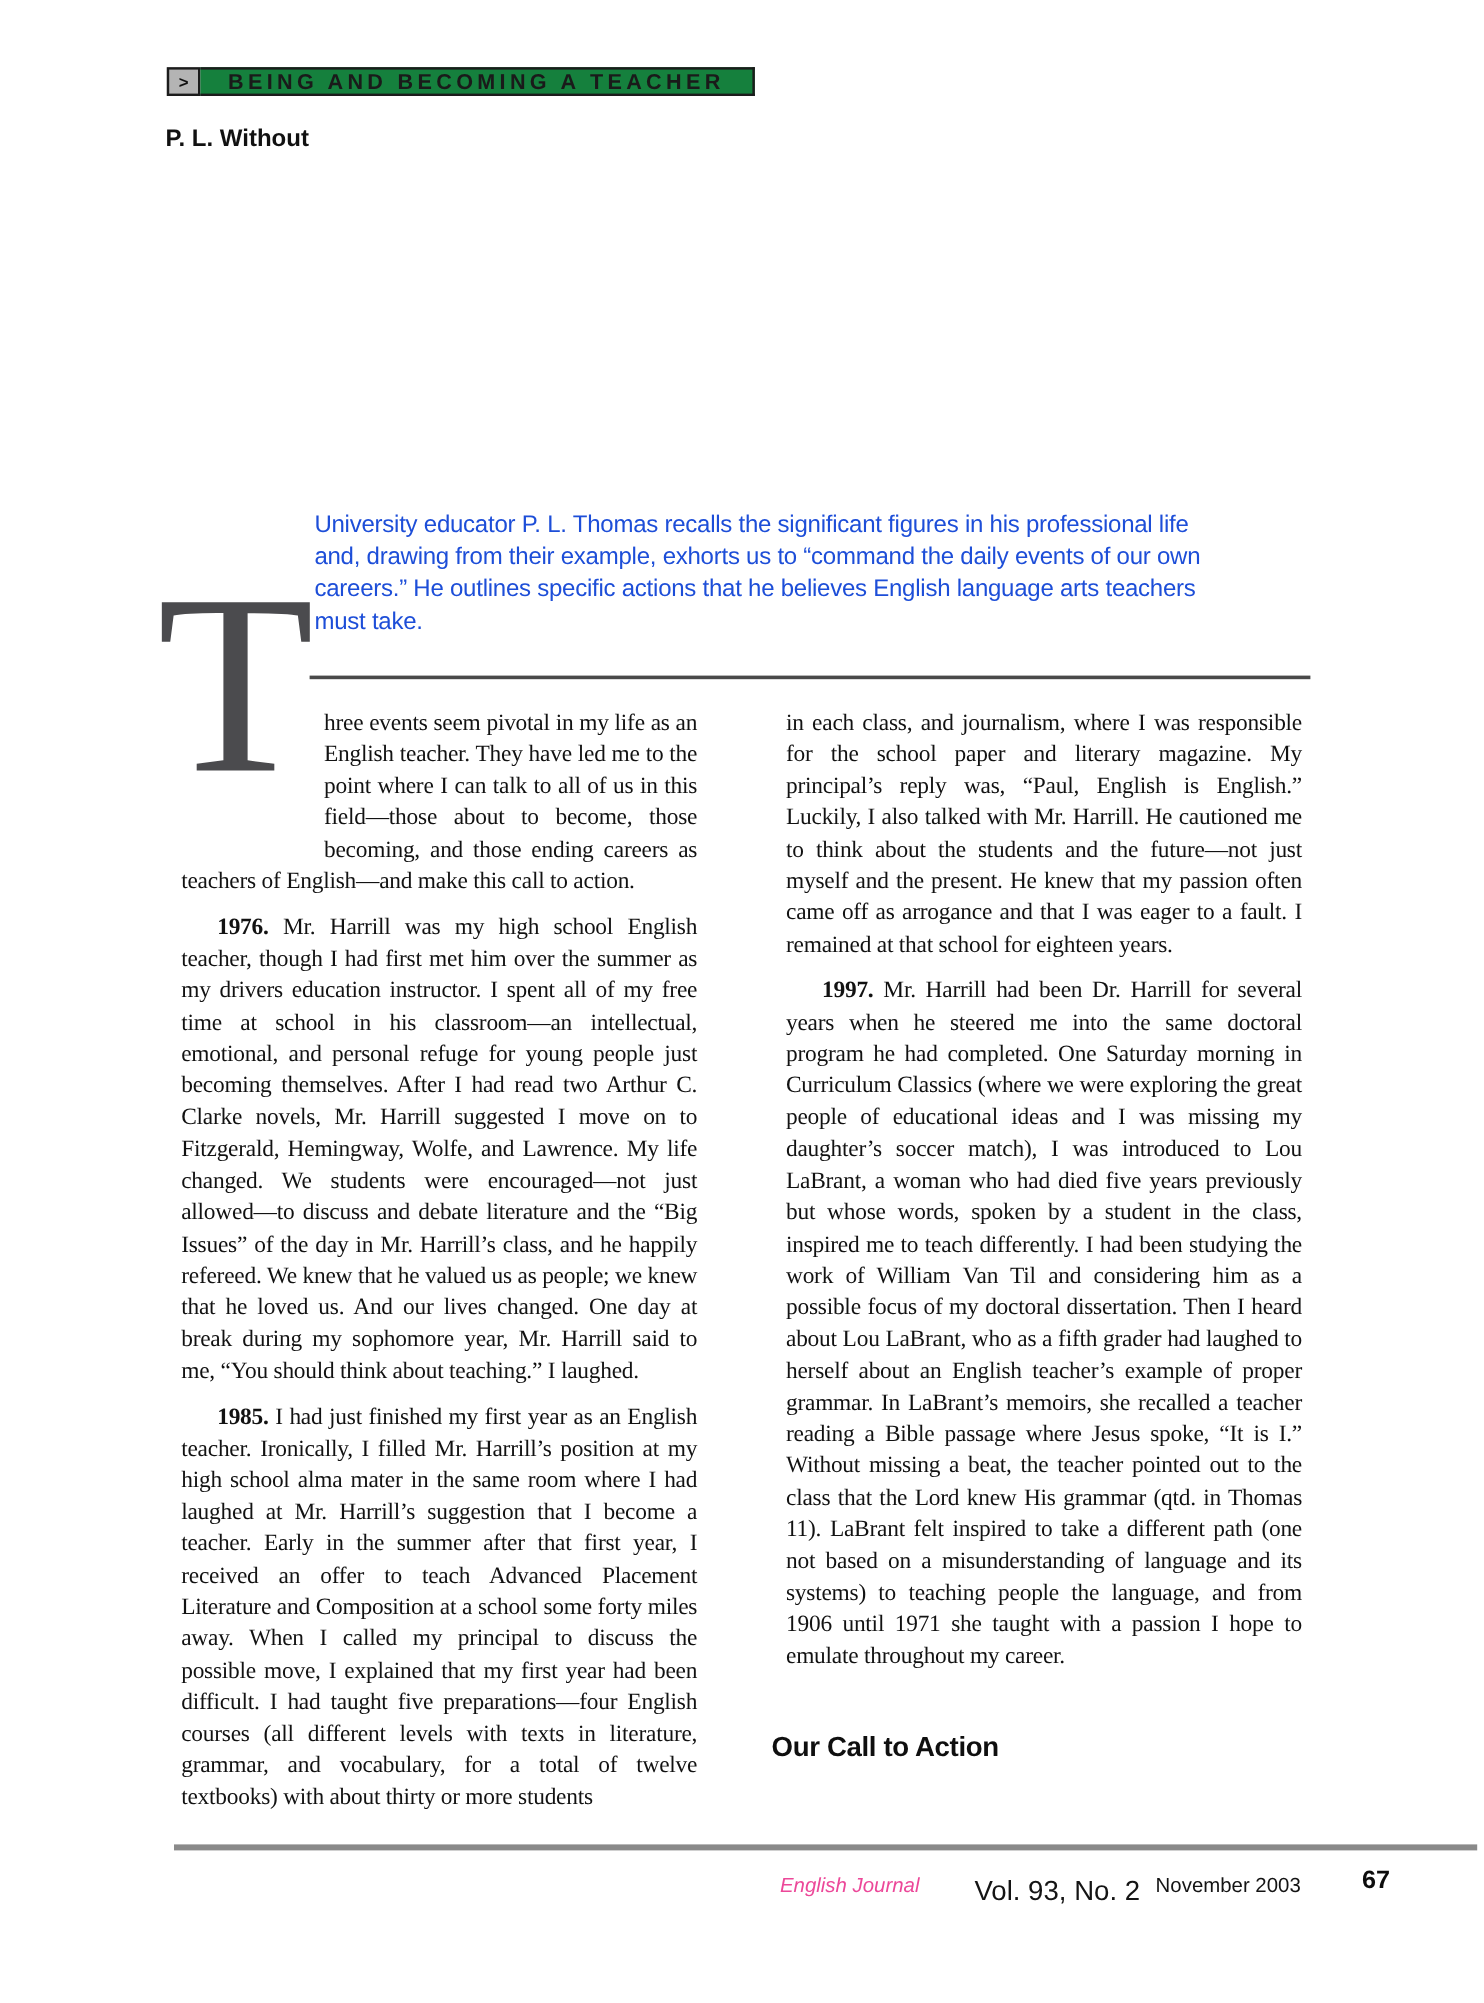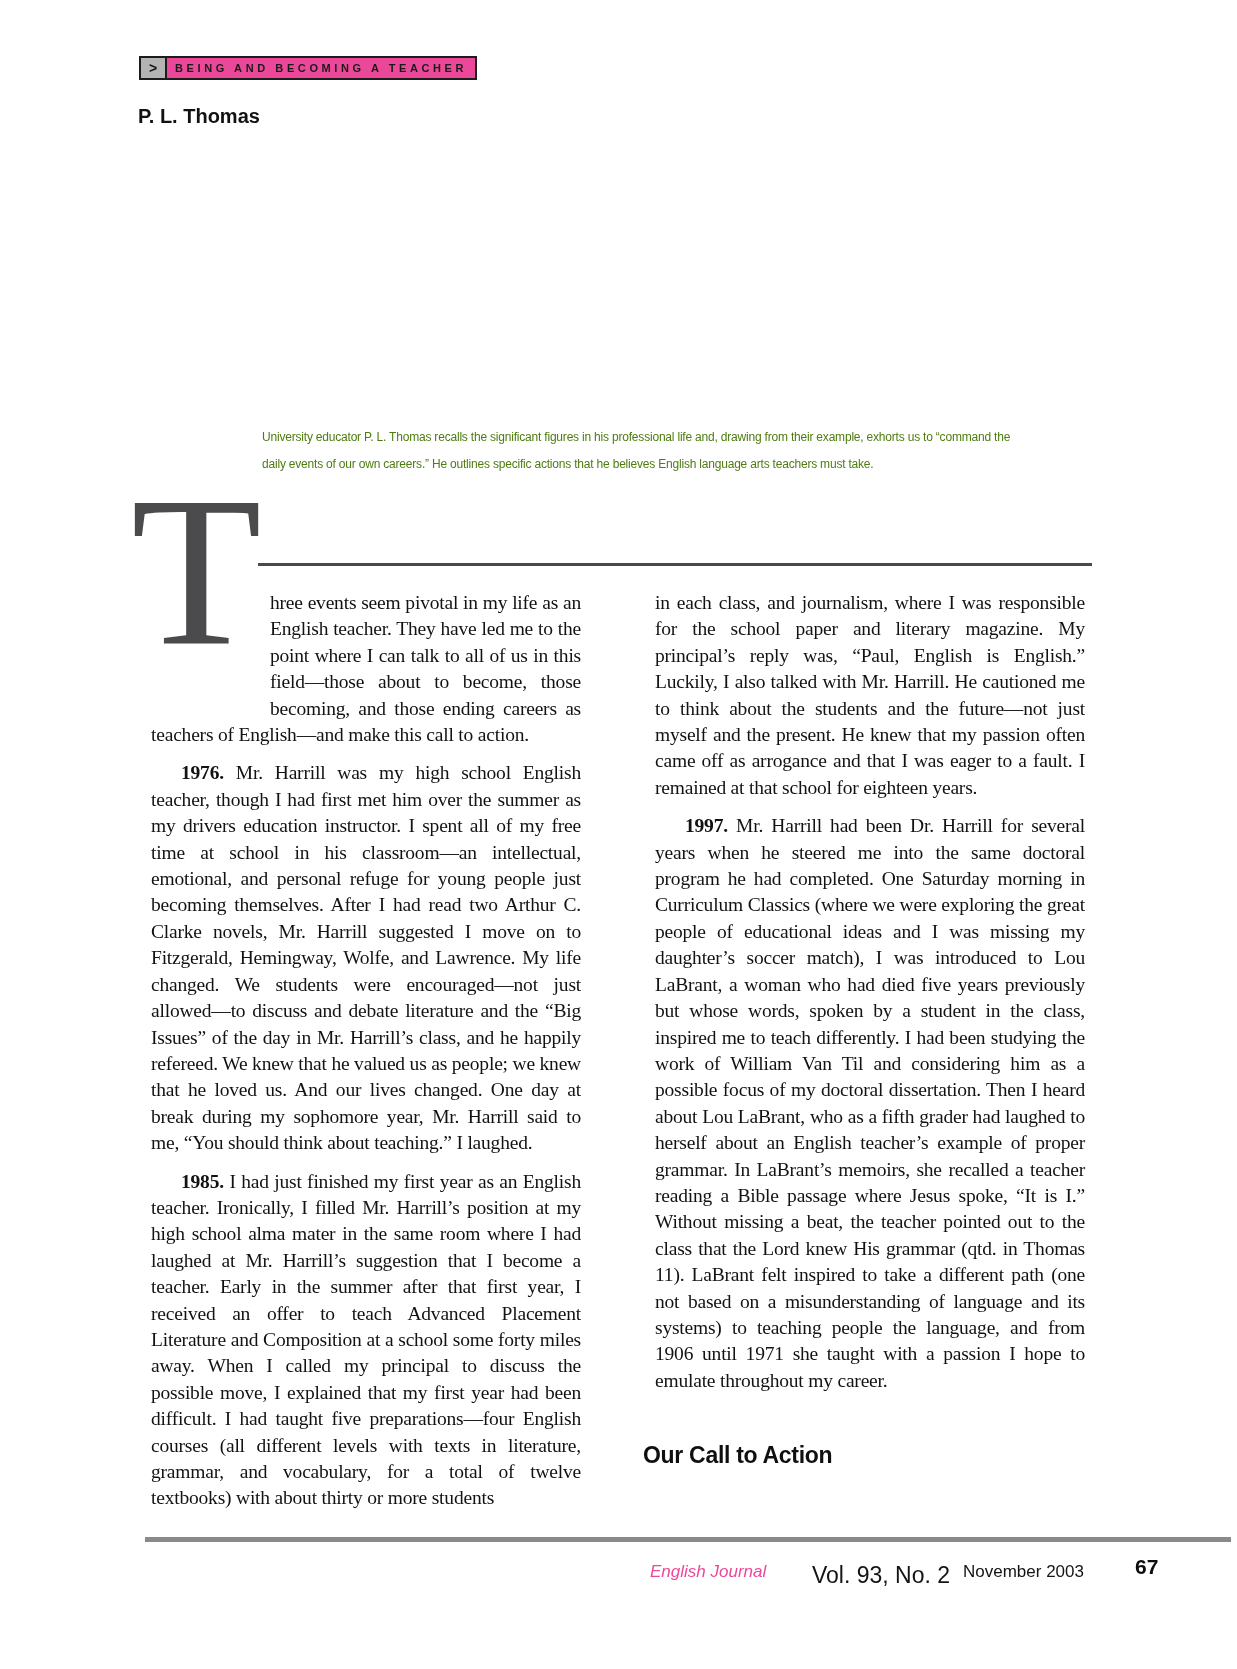--- a/index.html
+++ b/index.html
@@ -9,29 +9,29 @@
     font-family:"Liberation Sans", sans-serif; color:#161616; overflow:hidden;
   }
   
   .kicker { position:absolute; left:139px; top:56px; display:flex; align-items:stretch; height:24px; }
   .kicker-arrow {
     width:28px; background:#b4b4b4; border:2px solid #1c1c1c;
     display:flex; align-items:center; justify-content:center;
     font-weight:bold; font-size:14px; color:#111;
   }
   .kicker-label {
-    border:2px solid #1c1c1c; border-left:none; background:#ec4899;
-    display:flex; align-items:center; padding:0 8px;
-    font-size:11px; font-weight:bold; letter-spacing:3.6px; color:#1a1a1a; white-space:nowrap;
+    border:2px solid #1c1c1c; border-left:none; background:#15803d;
+    display:flex; align-items:center; padding:0 23px;
+    font-size:18px; font-weight:bold; letter-spacing:3.6px; color:#1a1a1a; white-space:nowrap;
   }
   .author { position:absolute; left:138px; top:105px; font-size:20px; font-weight:bold; color:#111; }
   .title  { position:absolute; left:274px; top:153px; font-size:52px; font-weight:400; letter-spacing:-1.5px; color:#0f0f0f; }
   .abstract {
     position:absolute; left:262px; top:424px; width:752px;
-    font-size:12px; line-height:27px; letter-spacing:-0.2px; color:#4d7c0f;
+    font-size:20px; line-height:27px; letter-spacing:-0.2px; color:#1d4ed8;
   }
   .rule-abstract { position:absolute; left:258px; top:563px; width:834px; height:3px; background:#4a4a4a; }
   .dropcap {
     position:absolute; left:131px; top:464px; font-family:"Liberation Serif", serif;
     font-size:214px; line-height:1; color:#4b4b4e;
   }
   .columns {
     position:absolute; left:139px; top:578px; width:958px;
     display:flex; gap:50px;
     font-family:"Liberation Serif", serif; font-size:19.5px; line-height:26.4px;
@@ -55,21 +55,21 @@
 </head>
 <body>
 
 <div class="page">
 
   <div class="kicker">
     <div class="kicker-arrow">&gt;</div>
     <div class="kicker-label">BEING AND BECOMING A TEACHER</div>
   </div>
 
-  <div class="author">P. L. Thomas</div>
+  <div class="author">P. L. Without</div>
 
 
   <p class="abstract">University educator P. L. Thomas recalls the significant figures in his professional life and, drawing from their example, exhorts us to “command the daily events of our own careers.” He outlines specific actions that he believes English language arts teachers must take.</p>
 
   <div class="rule-abstract"></div>
 
   <div class="dropcap">T</div>
 
   <div class="columns">
 

